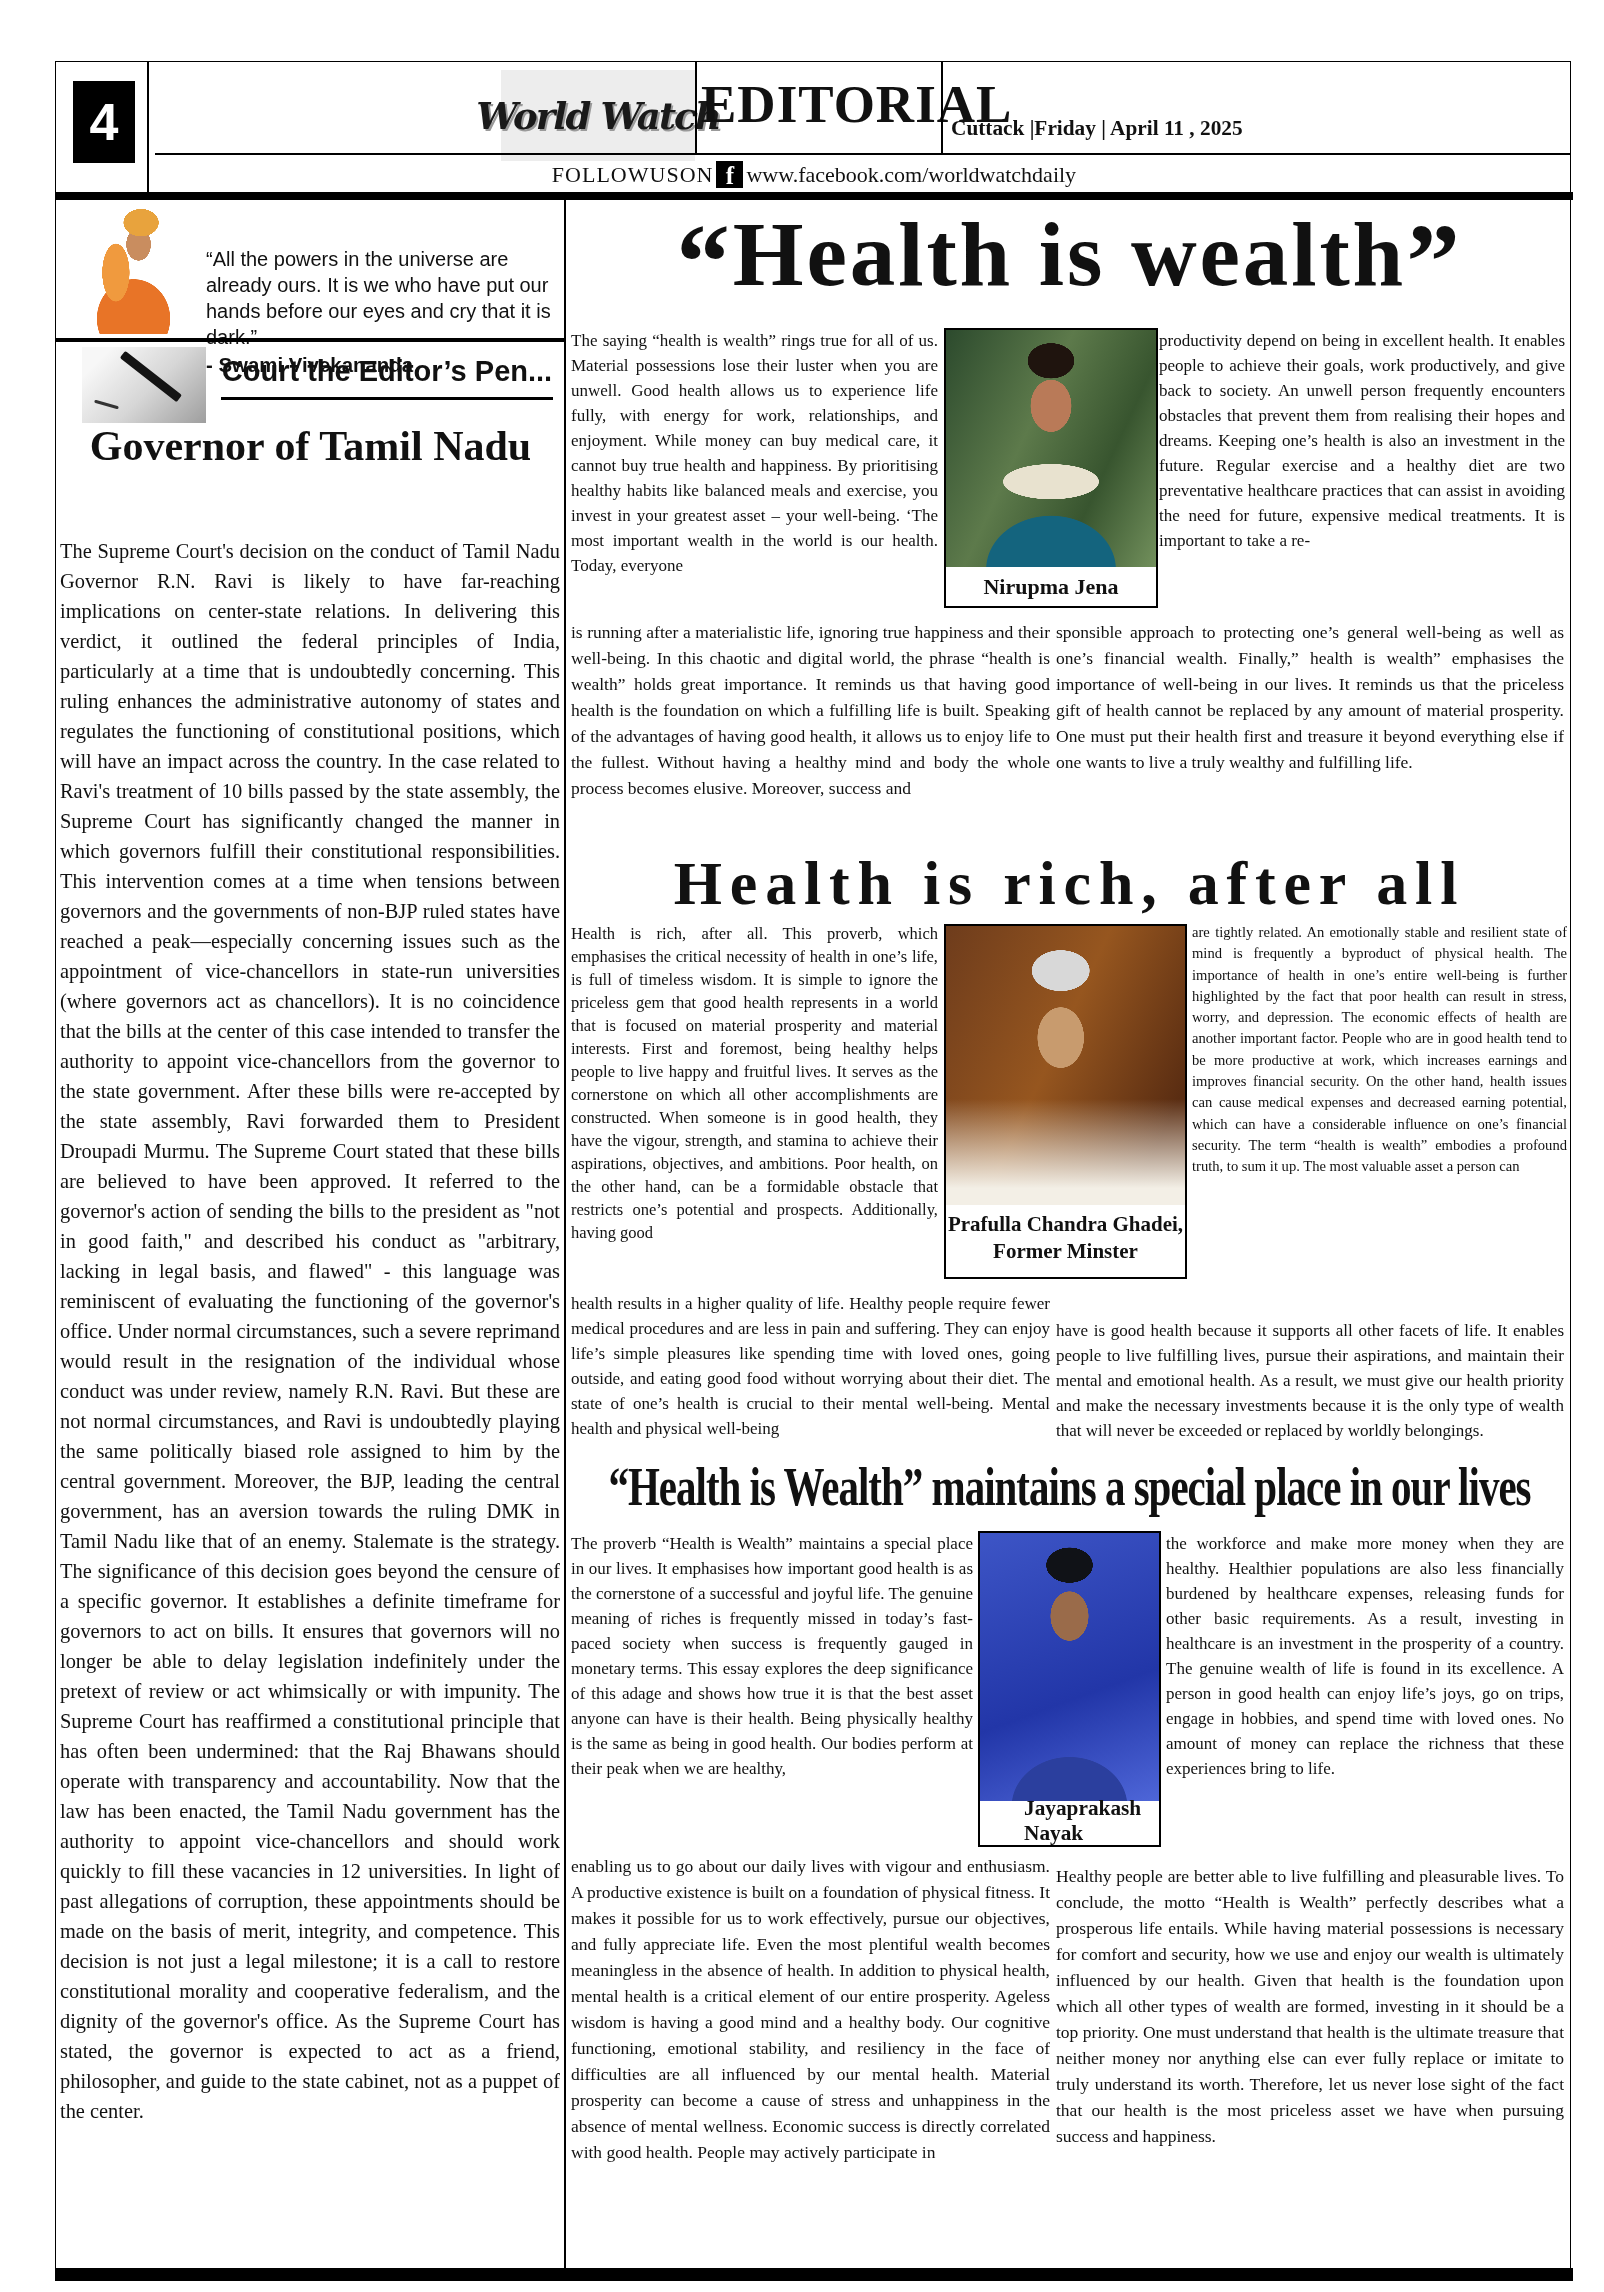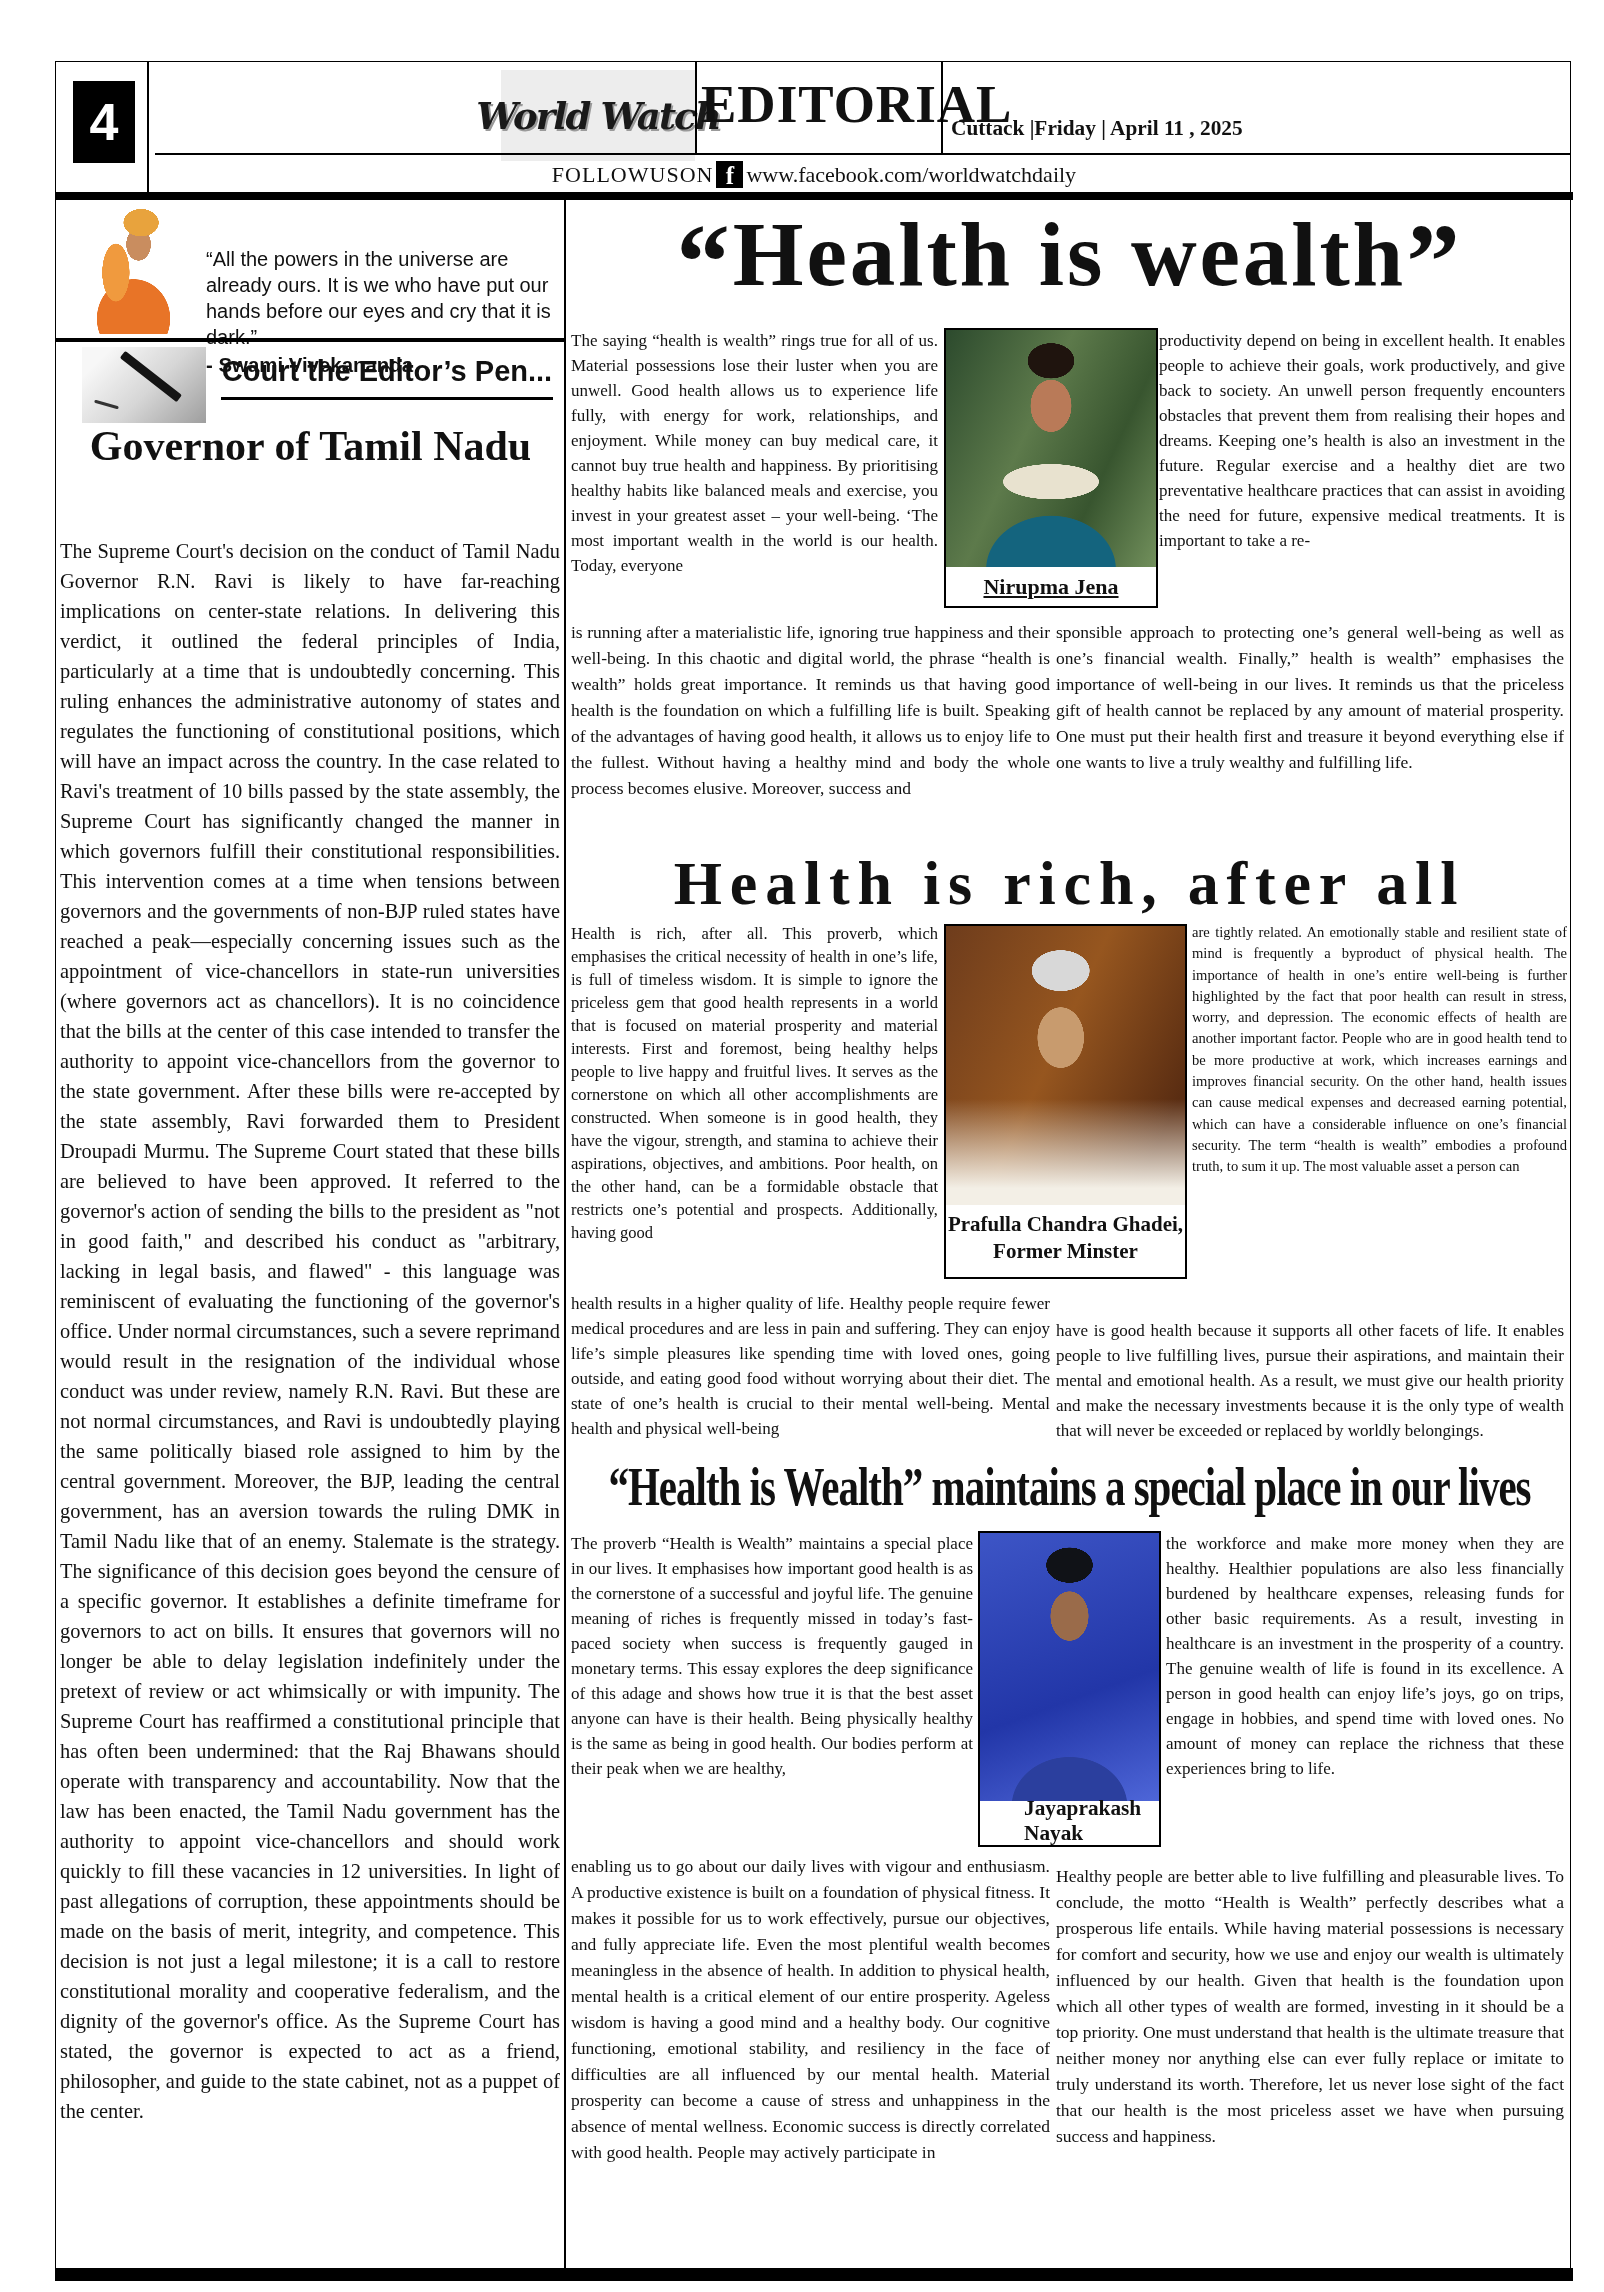--- a/index.html
+++ b/index.html
@@ -70,21 +70,21 @@
   .photo{position:absolute;border:2.9px solid #000;background:#fff;}
   .photo .cap{display:flex;flex-direction:column;align-items:center;justify-content:center;
      font-weight:bold;background:#fff;}
   .photo1{left:944px;top:328px;width:210px;height:276px;}
   .photo1 .img{height:237px;background:
       radial-gradient(ellipse 33px 25px at 50% 13%, #1f140e 70%, transparent 71%),
       radial-gradient(ellipse 29px 37px at 50% 32%, #b97a58 70%, transparent 71%),
       radial-gradient(ellipse 68px 25px at 50% 64%, #e8e2cf 70%, transparent 71%),
       radial-gradient(ellipse 92px 76px at 50% 101%, #14647e 70%, transparent 71%),
       linear-gradient(115deg,#2c4a2d 0%,#5d7a4b 40%,#38552f 70%,#72905c 100%);}
-  .photo1 .cap{height:39px;font-size:22px;text-decoration:underline;}
+  .photo1 .cap{height:39px;font-size:22px;}
   .h2{left:568px;top:848px;width:1003px;text-align:center;font-weight:bold;font-size:62px;
      letter-spacing:7.8px;white-space:nowrap;}
   .a2colA{left:571px;top:922px;width:367px;height:363px;font-size:16.5px;line-height:23px;}
   .a2colB{left:1192px;top:922px;width:375px;height:388px;font-size:14.6px;line-height:21.3px;}
   .a2colL2{left:571px;top:1291px;width:479px;height:167px;font-size:17px;line-height:25px;}
   .a2colR2{left:1056px;top:1318px;width:508px;height:136px;font-size:17px;line-height:25px;}
   .photo2{left:944px;top:924px;width:239px;height:351px;}
   .photo2 .img{height:279px;background:
       radial-gradient(ellipse 41px 29px at 48% 16%, #d8d8d8 70%, transparent 71%),
       radial-gradient(ellipse 33px 43px at 48% 40%, #c89b6e 70%, transparent 71%),

